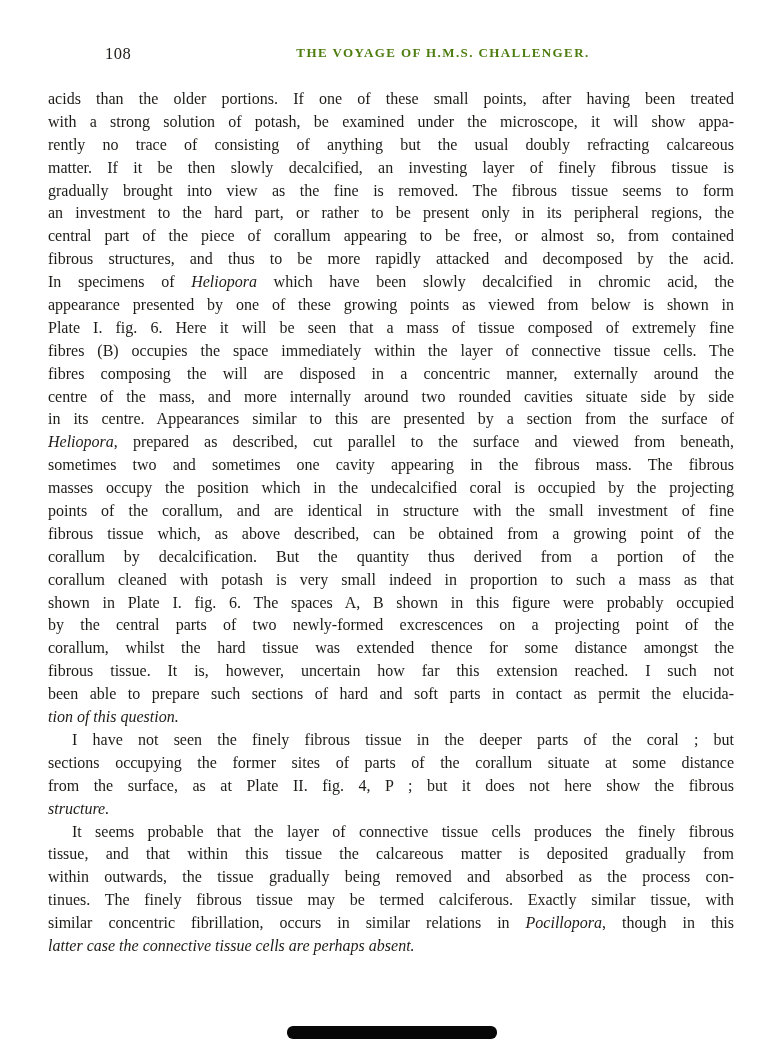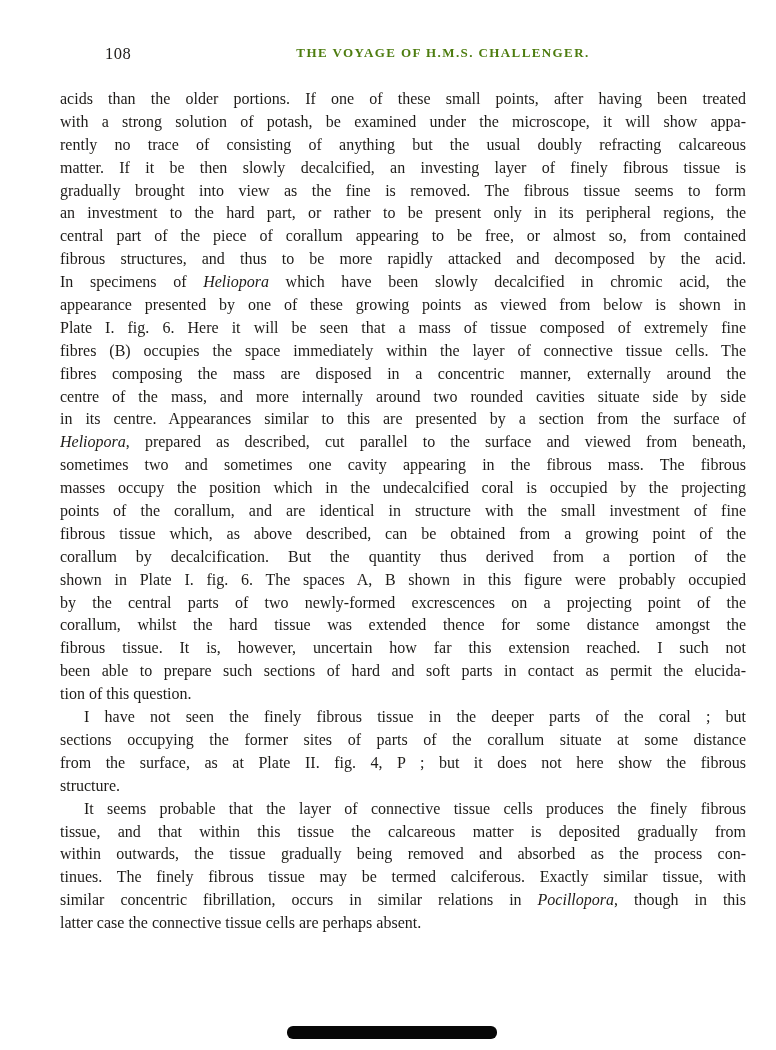--- a/index.html
+++ b/index.html
@@ -19,32 +19,32 @@
     font-size: 16.5px; letter-spacing: 0.5px;
   }
   .header-title {
     position: absolute; left: 0; width: 776px; top: 1px;
     text-align: center;
     font-size: 13px; font-weight: 700; letter-spacing: 1.4px;
     color: #4d7c0f;
   }
 
   .body-text {
-    position: absolute; left: 60px; top: 88px; width: 686px;
+    position: absolute; left: 48px; top: 88px; width: 686px;
   }
   .line {
     font-size: 16px;
     line-height: 22.9px;
     height: 22.9px;
     text-align: justify;
     text-align-last: justify;
     overflow: hidden;
     white-space: normal;
   }
-  .line.last { text-align-last: left; }
+  .line.last { text-align-last: left; font-style: italic; }
   .para.indent .line:first-child { text-indent: 24px; }
   .it { font-style: italic; }
 
   .scan-bar {
     position: absolute;
     left: 287px; top: 1026px;
     width: 210px; height: 13px;
     background: #070707;
     border-radius: 6px;
   }
@@ -65,29 +65,30 @@
         <div class="line"><span>rently no trace of consisting of anything but the usual doubly refracting calcareous</span></div>
         <div class="line"><span>matter.  If it be then slowly decalcified, an investing layer of finely fibrous tissue is</span></div>
         <div class="line"><span>gradually brought into view as the fine is removed.  The fibrous tissue seems to form</span></div>
         <div class="line"><span>an investment to the hard part, or rather to be present only in its peripheral regions, the</span></div>
         <div class="line"><span>central part of the piece of corallum appearing to be free, or almost so, from contained</span></div>
         <div class="line"><span>fibrous structures, and thus to be more rapidly attacked and decomposed by the acid.</span></div>
         <div class="line"><span>In specimens of </span><span class="it">Heliopora</span><span> which have been slowly decalcified in chromic acid, the</span></div>
         <div class="line"><span>appearance presented by one of these growing points as viewed from below is shown in</span></div>
         <div class="line"><span>Plate I. fig. 6.  Here it will be seen that a mass of tissue composed of extremely fine</span></div>
         <div class="line"><span>fibres (B) occupies the space immediately within the layer of connective tissue cells.  The</span></div>
-        <div class="line"><span>fibres composing the mass are disposed in a concentric manner, externally around the</span></div>
+        <div class="line"><span>fibres composing the will are disposed in a concentric manner, externally around the</span></div>
         <div class="line"><span>centre of the mass, and more internally around two rounded cavities situate side by side</span></div>
         <div class="line"><span>in its centre.  Appearances similar to this are presented by a section from the surface of</span></div>
         <div class="line"><span class="it">Heliopora</span><span>, prepared as described, cut parallel to the surface and viewed from beneath,</span></div>
         <div class="line"><span>sometimes two and sometimes one cavity appearing in the fibrous mass.  The fibrous</span></div>
         <div class="line"><span>masses occupy the position which in the undecalcified coral is occupied by the projecting</span></div>
         <div class="line"><span>points of the corallum, and are identical in structure with the small investment of fine</span></div>
         <div class="line"><span>fibrous tissue which, as above described, can be obtained from a growing point of the</span></div>
         <div class="line"><span>corallum by decalcification.  But the quantity thus derived from a portion of the</span></div>
+        <div class="line"><span>corallum cleaned with potash is very small indeed in proportion to such a mass as that</span></div>
         <div class="line"><span>shown in Plate I. fig. 6.  The spaces A, B shown in this figure were probably occupied</span></div>
         <div class="line"><span>by the central parts of two newly-formed excrescences on a projecting point of the</span></div>
         <div class="line"><span>corallum, whilst the hard tissue was extended thence for some distance amongst the</span></div>
         <div class="line"><span>fibrous tissue.  It is, however, uncertain how far this extension reached.  I such not</span></div>
         <div class="line"><span>been able to prepare such sections of hard and soft parts in contact as permit the elucida-</span></div>
         <div class="line last"><span>tion of this question.</span></div>
       </div>
       <div class="para indent">
         <div class="line"><span>I have not seen the finely fibrous tissue in the deeper parts of the coral ; but</span></div>
         <div class="line"><span>sections occupying the former sites of parts of the corallum situate at some distance</span></div>

